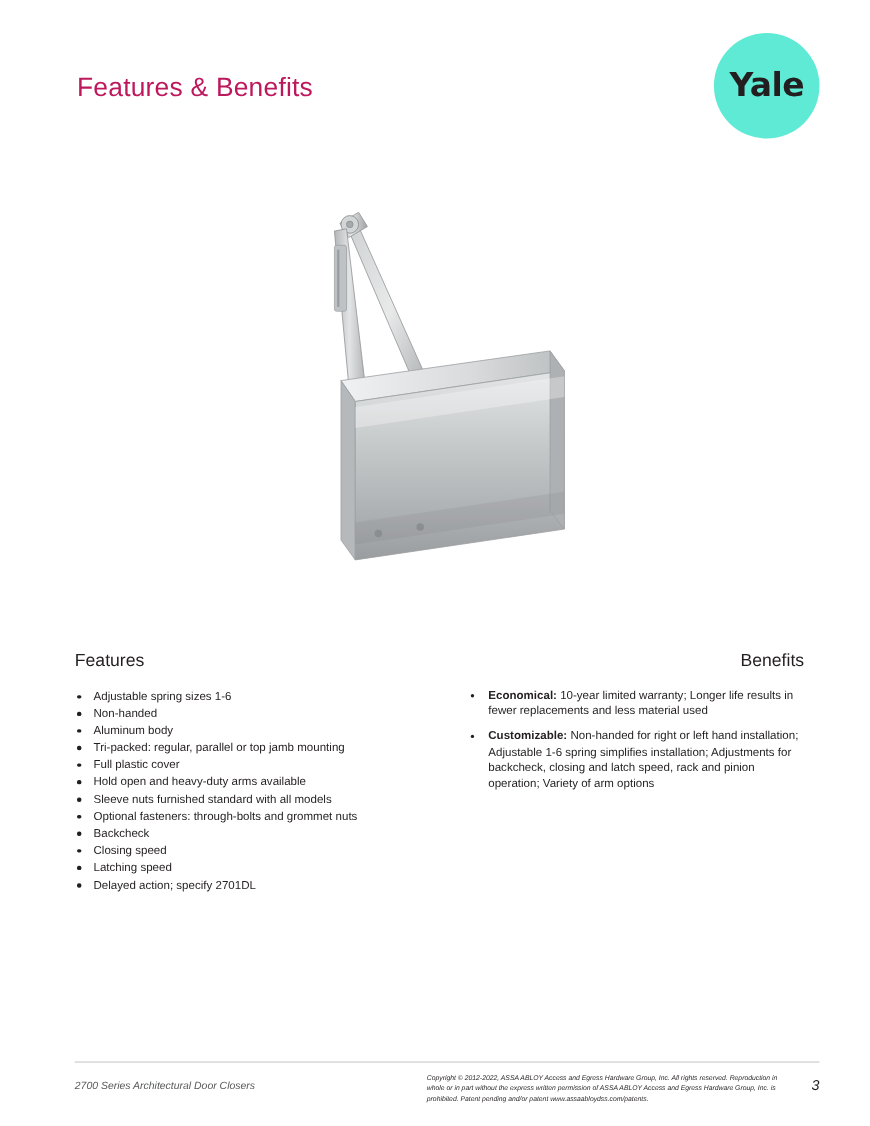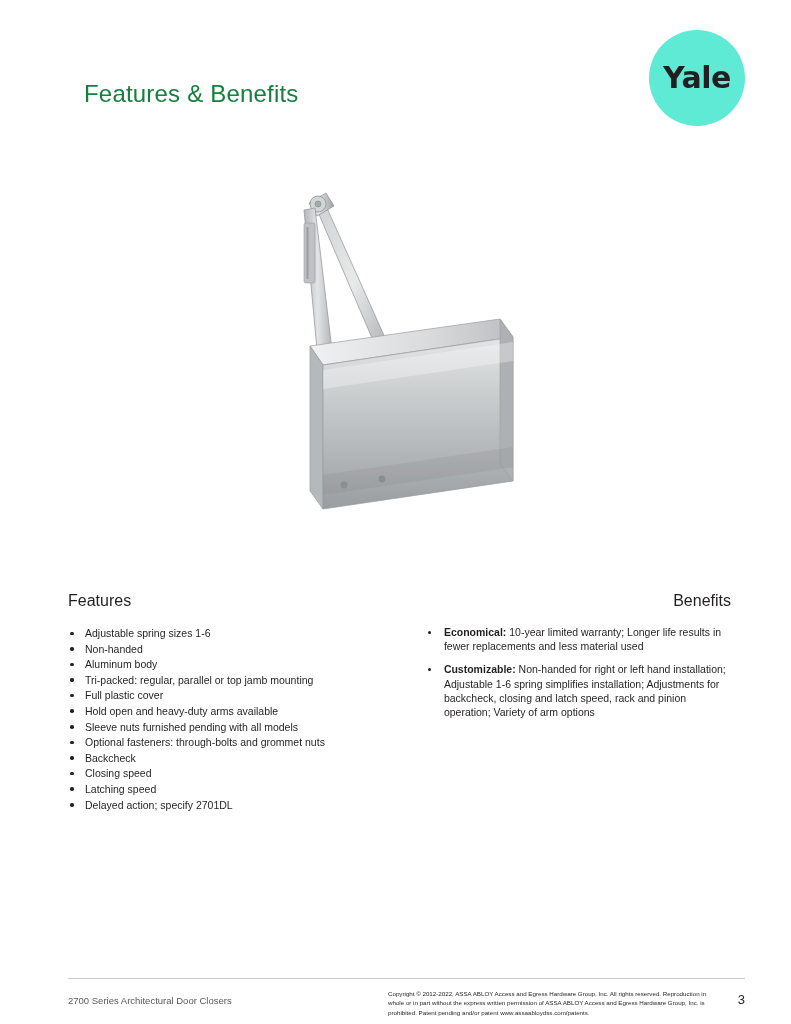--- a/index.html
+++ b/index.html
@@ -21,22 +21,22 @@
     position: absolute;
     top: 52px;
     left: 68px;
     right: 46px;
     height: 80px;
   }
   .page-title {
     font-size: 24px;
     font-weight: 400;
     letter-spacing: 0.2px;
-    color: #15803d;
-    margin: 16px;
+    color: #be185d;
+    margin: 2px;
     padding-top: 12px;
   }
   .logo {
     position: absolute;
     top: -22px;
     right: 0;
     width: 96px;
     height: 96px;
     border-radius: 50%;
     background: #5eead4;
@@ -117,21 +117,22 @@
   }
   .lead {
     font-weight: 700;
   }
 
   
   .footer {
     position: absolute;
     left: 0; right: 0;
     bottom: 0;
-    height: 46px;
+    height: 59px;
+    font-style: italic;
   }
   .footer-rule {
     position: absolute;
     left: 68px;
     right: 46px;
     top: 0;
     height: 1px;
     background: #c7c8ca;
   }
   .footer-left {
@@ -242,21 +243,21 @@
 
   <div class="col-features">
     <h2 class="col-heading">Features</h2>
     <ul class="bullets">
       <li>Adjustable spring sizes 1-6</li>
       <li>Non-handed</li>
       <li>Aluminum body</li>
       <li>Tri-packed: regular, parallel or top jamb mounting</li>
       <li>Full plastic cover</li>
       <li>Hold open and heavy-duty arms available</li>
-      <li>Sleeve nuts furnished pending with all models</li>
+      <li>Sleeve nuts furnished standard with all models</li>
       <li>Optional fasteners:  through-bolts and grommet nuts</li>
       <li>Backcheck</li>
       <li>Closing speed</li>
       <li>Latching speed</li>
       <li>Delayed action; specify 2701DL</li>
     </ul>
   </div>
 
   <div class="col-benefits">
     <h2 class="col-heading">Benefits</h2>

